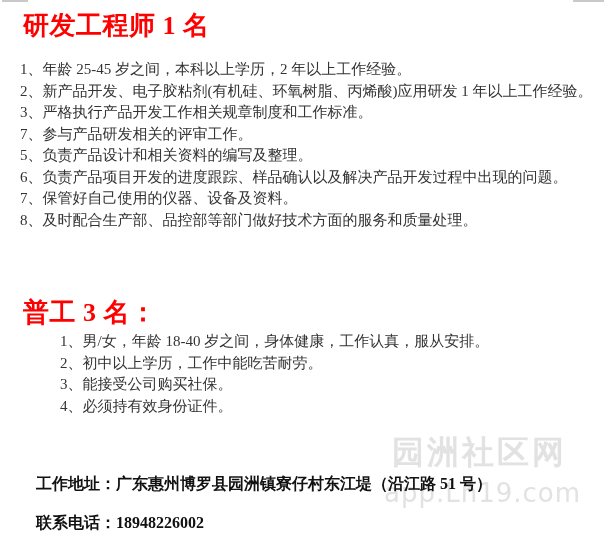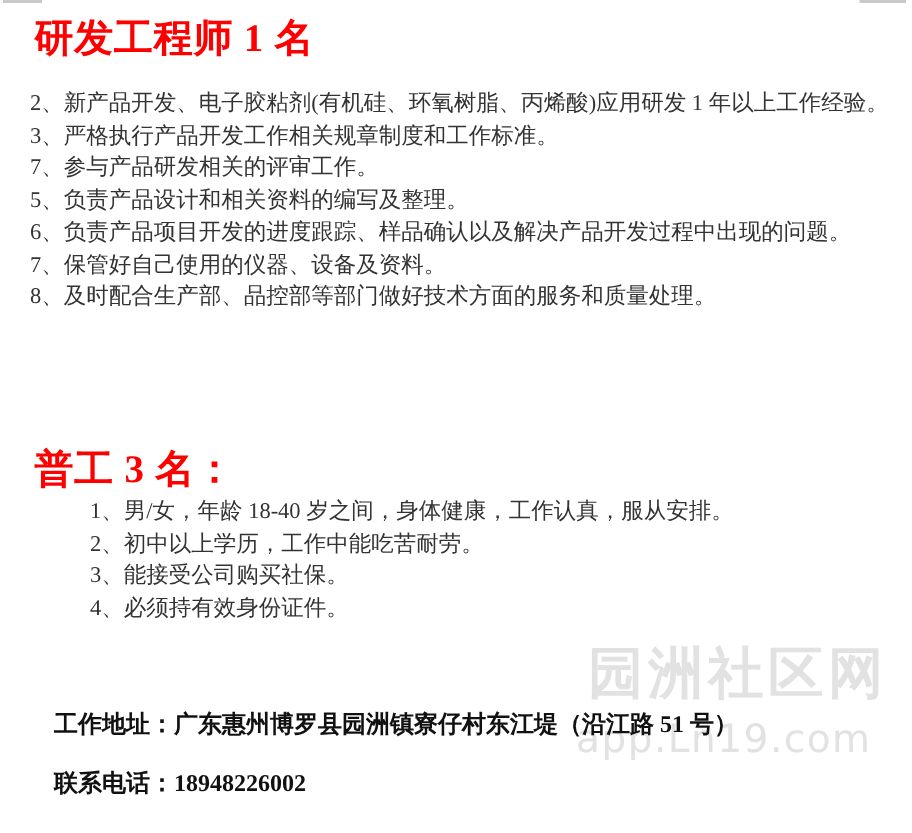--- a/index.html
+++ b/index.html
@@ -75,26 +75,26 @@
     width: 608px;
     height: 555px;
     color: #e2e2e2;
     z-index: 0;
     pointer-events: none;
   }
   .wm-line1 {
     position: absolute;
     left: 392px;
     top: 434px;
-    font-size: 37px;
+    font-size: 32px;
     line-height: 36px;
     letter-spacing: 3px;
     font-weight: bold;
     white-space: nowrap;
-    font-family: Liberation Mono, monospace;
+    font-family: Liberation Serif, serif;
     text-align: center;
   }
   .wm-line2 {
     position: absolute;
     left: 384px;
     top: 478px;
     font-size: 26px;
     line-height: 30px;
     letter-spacing: 1px;
     white-space: nowrap;
@@ -113,20 +113,21 @@
   </div>
 
   <div class="content-layer">
 
     <div class="topline topline-left"></div>
     <div class="topline topline-right"></div>
 
     <h1 class="job-title h1">研发工程师 1 名</h1>
 
     <div class="list list1">
+      <p>1、年龄 25-45 岁之间，本科以上学历，2 年以上工作经验。</p>
       <p>2、新产品开发、电子胶粘剂(有机硅、环氧树脂、丙烯酸)应用研发 1 年以上工作经验。</p>
       <p>3、严格执行产品开发工作相关规章制度和工作标准。</p>
       <p>7、参与产品研发相关的评审工作。</p>
       <p>5、负责产品设计和相关资料的编写及整理。</p>
       <p>6、负责产品项目开发的进度跟踪、样品确认以及解决产品开发过程中出现的问题。</p>
       <p>7、保管好自己使用的仪器、设备及资料。</p>
       <p>8、及时配合生产部、品控部等部门做好技术方面的服务和质量处理。</p>
     </div>
 
     <h1 class="job-title h2">普工 3 名：</h1>

